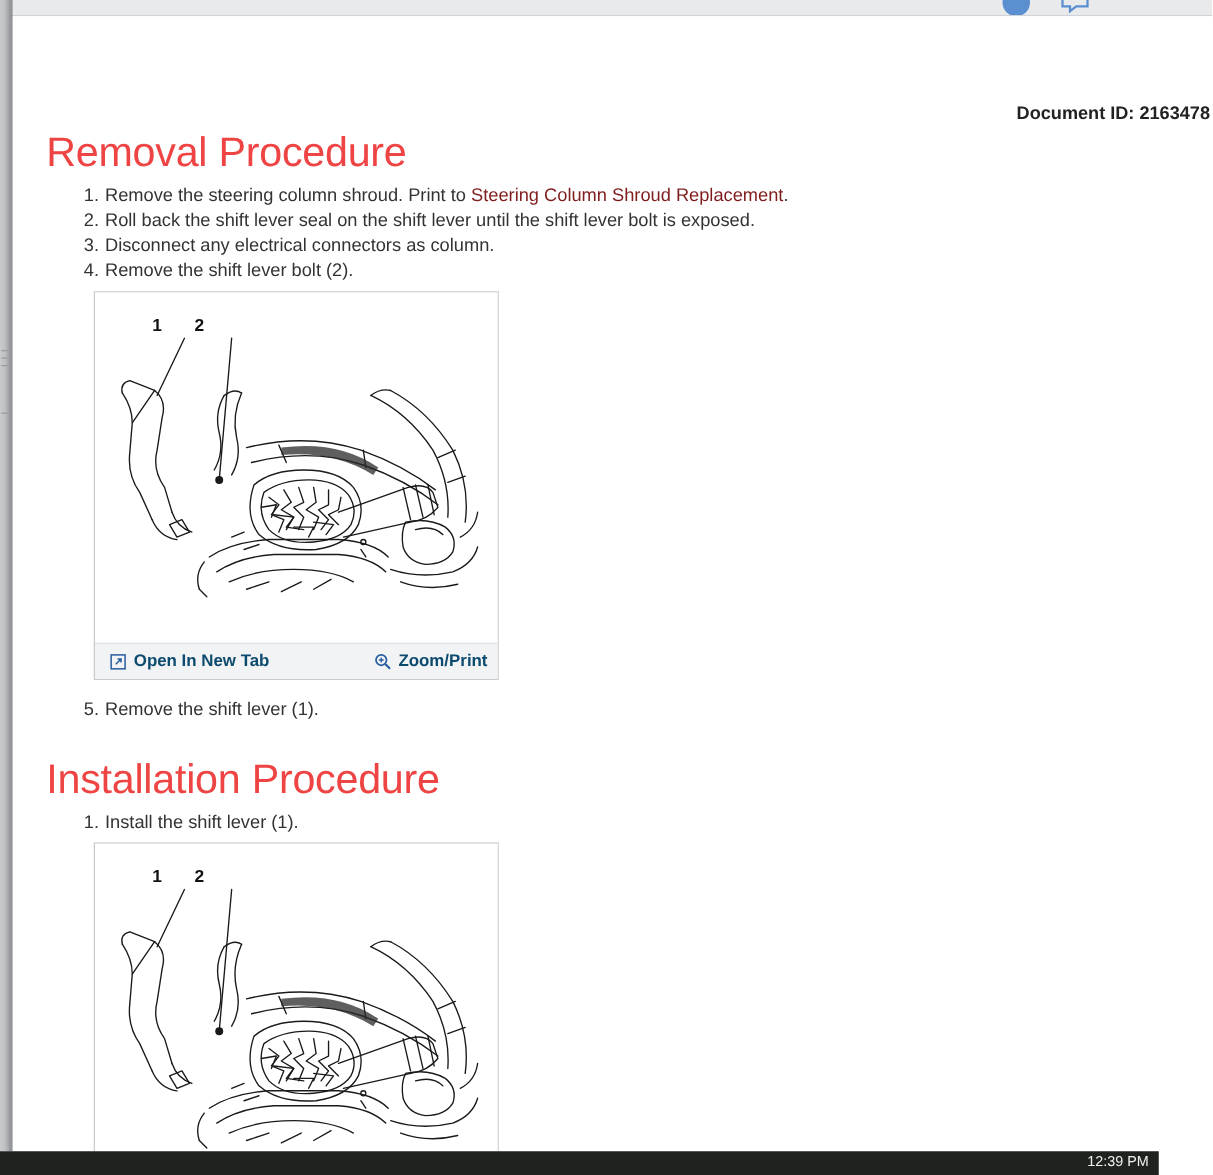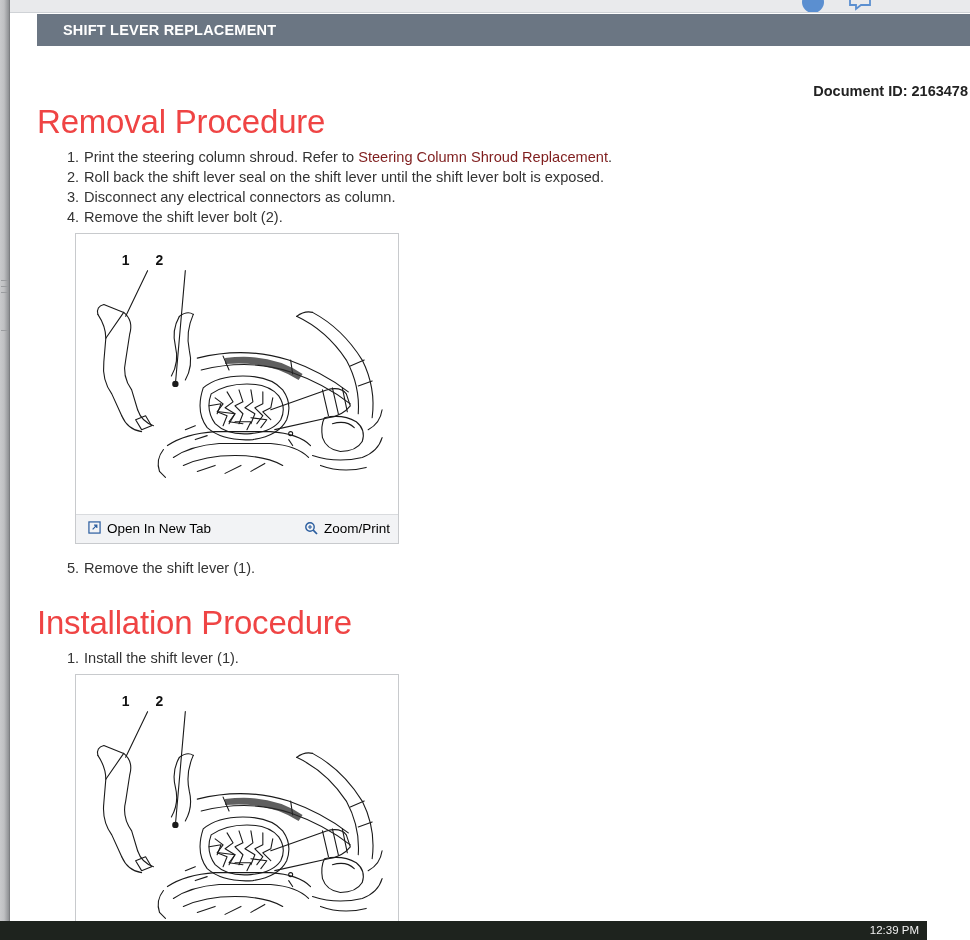--- a/index.html
+++ b/index.html
@@ -157,25 +157,26 @@
   .figure-toolbar {
     display: flex;
     align-items: center;
     height: 29px;
     background: #f2f3f5;
     border-top: 1px solid #d9dbde;
     font-size: 13.5px;
   }
   .fig-action {
     display: flex;
-    align-items: flex-start;
+    align-items: flex-end;
     gap: 6px;
-    color: #000000;
+    color: #0c4a6e;
     cursor: pointer;
     white-space: nowrap;
+    font-weight: bold;
   }
   .fig-action.open-tab { padding-left: 12px; }
   .fig-action.zoom-print { margin-left: auto; padding-right: 8px; }
   .fig-action svg { display: block; }
 
   .gap-after-fig { height: 14px; }
 
   
   .taskbar {
     position: absolute;
@@ -207,33 +208,30 @@
 
   <div class="left-rail">
     <div class="left-rail-tick" style="top:280px"></div>
     <div class="left-rail-tick" style="top:286px"></div>
     <div class="left-rail-tick" style="top:292px"></div>
     <div class="left-rail-tick" style="top:330px"></div>
   </div>
 
   <div class="doc">
 
-    <div class="title-bar">
-      <span class="title-bar-text">SHIFT LEVER REPLACEMENT</span>
-    </div>
 
     <div class="doc-id">Document ID: 2163478</div>
 
     <div class="content">
 
       <h1 class="section-heading">Removal Procedure</h1>
 
       <ol class="steps">
         <li>
-          <span class="step-num">1.</span><span>Print the steering column shroud. Refer to </span><a class="doclink" href="#">Steering Column Shroud Replacement</a><span>.</span>
+          <span class="step-num">1.</span><span>Remove the steering column shroud. Print to </span><a class="doclink" href="#">Steering Column Shroud Replacement</a><span>.</span>
         </li>
         <li>
           <span class="step-num">2.</span><span>Roll back the shift lever seal on the shift lever until the shift lever bolt is exposed.</span>
         </li>
         <li>
           <span class="step-num">3.</span><span>Disconnect any electrical connectors as column.</span>
         </li>
         <li>
           <span class="step-num">4.</span><span>Remove the shift lever bolt (2).</span>
         </li>

